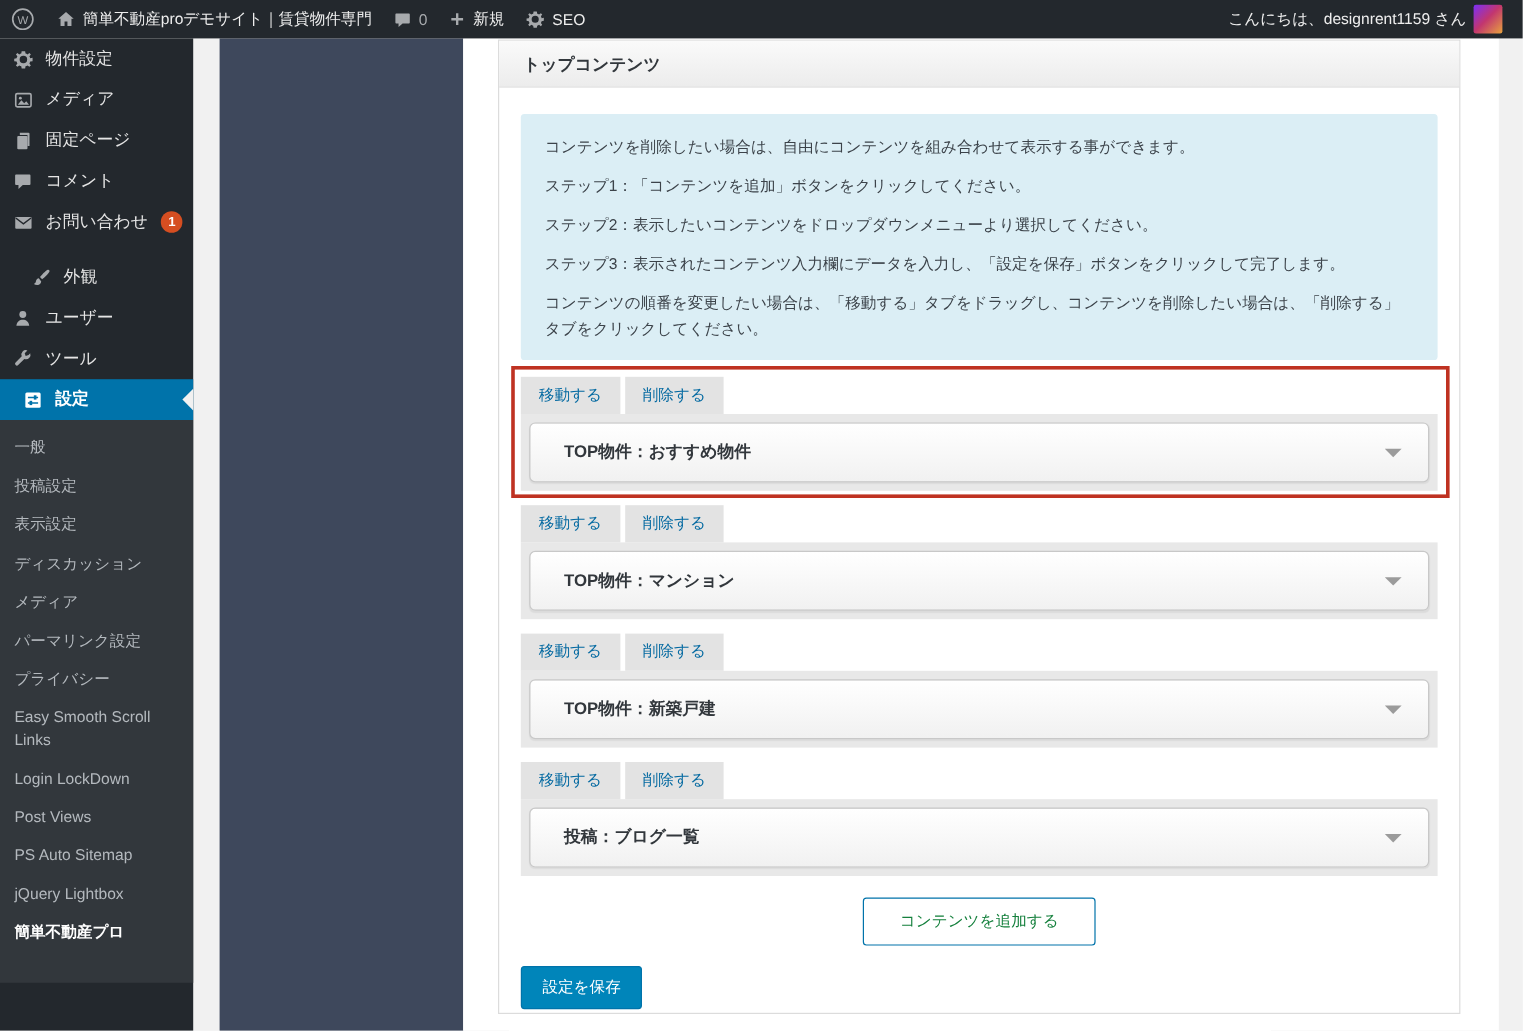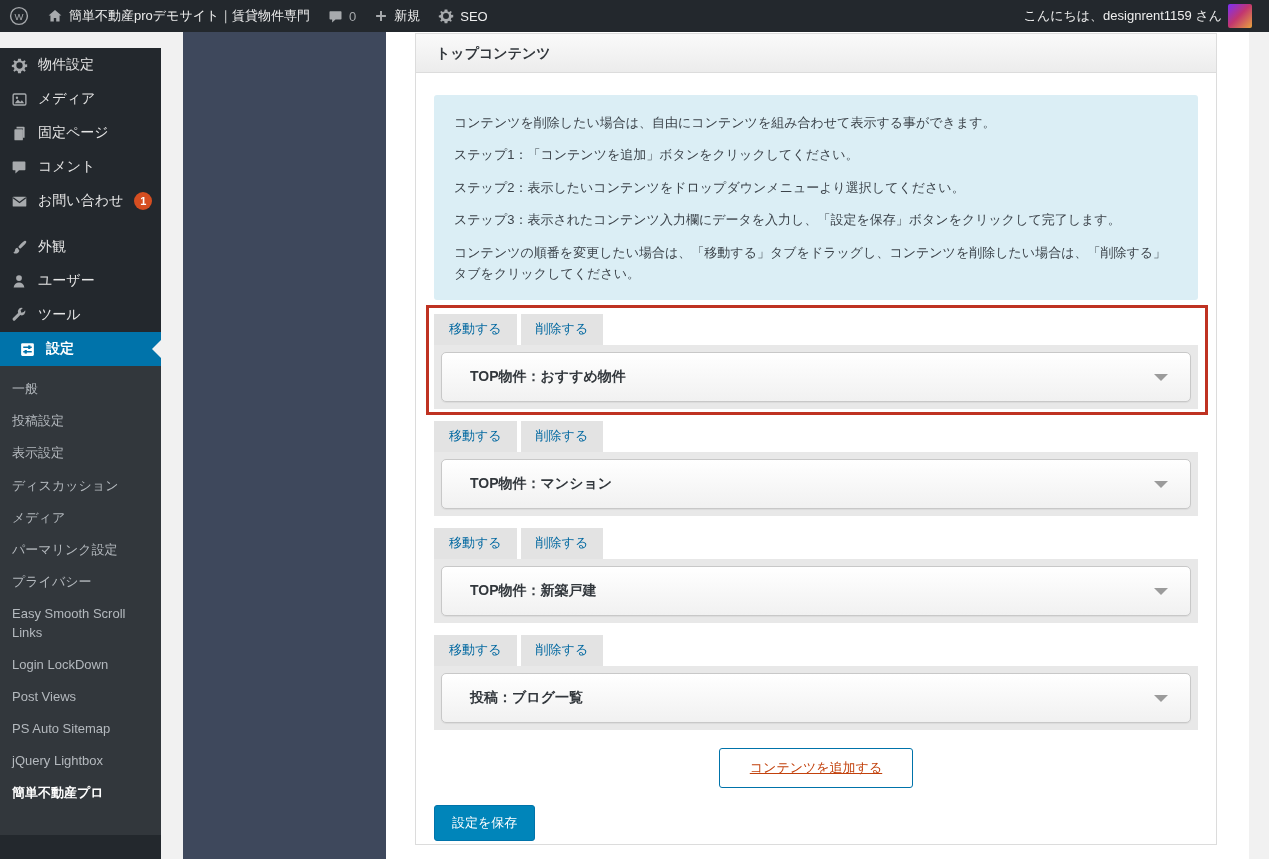--- a/index.html
+++ b/index.html
@@ -11,25 +11,25 @@
   .abar { position:absolute; top:0; left:0; width:1269px; height:32px; background:#23282d;
           display:flex; align-items:center; color:#eee; font-size:13px; z-index:50; }
   .abar-item { display:flex; align-items:center; gap:6px; padding:0 9px; height:32px; cursor:pointer; white-space:nowrap; }
   .abar svg { display:block; }
   .abar .muted { color:#a7aaad; }
   .abar-right { margin-left:auto; display:flex; align-items:center; gap:8px; padding-right:8px; }
   .avatar { width:24px; height:24px; border-radius:2px;
             background:linear-gradient(135deg,#7b2ff7 0%,#c2366f 48%,#e8a33d 100%); }
 
   
-  .sb { position:absolute; top:48px; left:0; width:161px; bottom:0; background:#23282d; color:#e5e5e5; }
+  .sb { position:absolute; top:32px; left:0; width:161px; bottom:0; background:#23282d; color:#e5e5e5; }
   .mi { position:relative; display:flex; align-items:center; gap:9px; height:34px; padding:0 8px 0 9px;
         font-size:14px; cursor:pointer; }
   .mi .ico { width:20px; display:flex; justify-content:center; color:#a7aaad; }
-  .mi.sep { margin-top:12px; }
+  .mi.sep { margin-top:12px;margin-left:15px; }
   .mi.active { background:#0073aa; color:#fff; font-weight:bold;padding-left:17px; }
   .mi.active .ico { color:#fff; }
   .mi.active::after { content:""; position:absolute; right:0; top:50%; margin-top:-9px;
         width:0; height:0; border:9px solid transparent; border-right-color:#f1f1f1; border-left-width:0; }
   .badge { margin-left:2px; min-width:18px; height:18px; border-radius:9px; background:#d54e21; color:#fff;
            font-size:11px; font-weight:bold; display:flex; align-items:center; justify-content:center; padding:0 5px; }
   .submenu { background:#32373c; padding:7px 0 25px; }
   .smi { padding:7px 10px 7px 12px; font-size:13px; color:#b4b9be; cursor:pointer; line-height:1.4; }
   .smi.current { color:#fff; font-weight:bold; }
   .sb-footer { padding-top:14px; }
@@ -56,23 +56,23 @@
   .tabs { display:flex; }
   .tab { background:#e3e3e3; color:#0369a1; font-size:13px; padding:6px 15px 7px; margin-right:4px; cursor:pointer; }
   .selwrap { background:#e8e8e8; padding:7px; }
   .selbar { position:relative; height:50px; background:linear-gradient(#ffffff,#f1f1f1);
             border:1px solid #c8c8c8; border-radius:5px; display:flex; align-items:center;
             padding:0 40px 0 28px; font-size:14px; font-weight:bold; color:#32373c;
             box-shadow:0 1px 1px rgba(0,0,0,0.06); cursor:pointer; }
   .selarrow { position:absolute; right:22px; top:50%; margin-top:-3px;
               width:0; height:0; border:7px solid transparent; border-top-color:#9b9b9b; border-bottom-width:0; }
 
-  .btn-add { display:block; margin:18px auto 0; background:#fff; border:1px solid #0073aa; color:#c2410c;
+  .btn-add { display:block; margin:18px auto 0; background:#fff; border:1px solid #0073aa; color:#15803d;
              font-size:13px; padding:10px 30px; border-radius:3px; cursor:pointer;
-             font-family:"Liberation Sans","DejaVu Sans",sans-serif;text-decoration:underline; }
+             font-family:"Liberation Sans","DejaVu Sans",sans-serif; }
   .btn-save { display:inline-block; margin-top:17px; background:#0085ba; border:1px solid #0073aa; color:#fff;
               font-size:13px; padding:8px 17px; border-radius:3px; cursor:pointer;
               font-family:"Liberation Sans","DejaVu Sans",sans-serif; }
 </style>
 </head>
 <body>
 
 <div id="app">
 
   <div class="abar">

